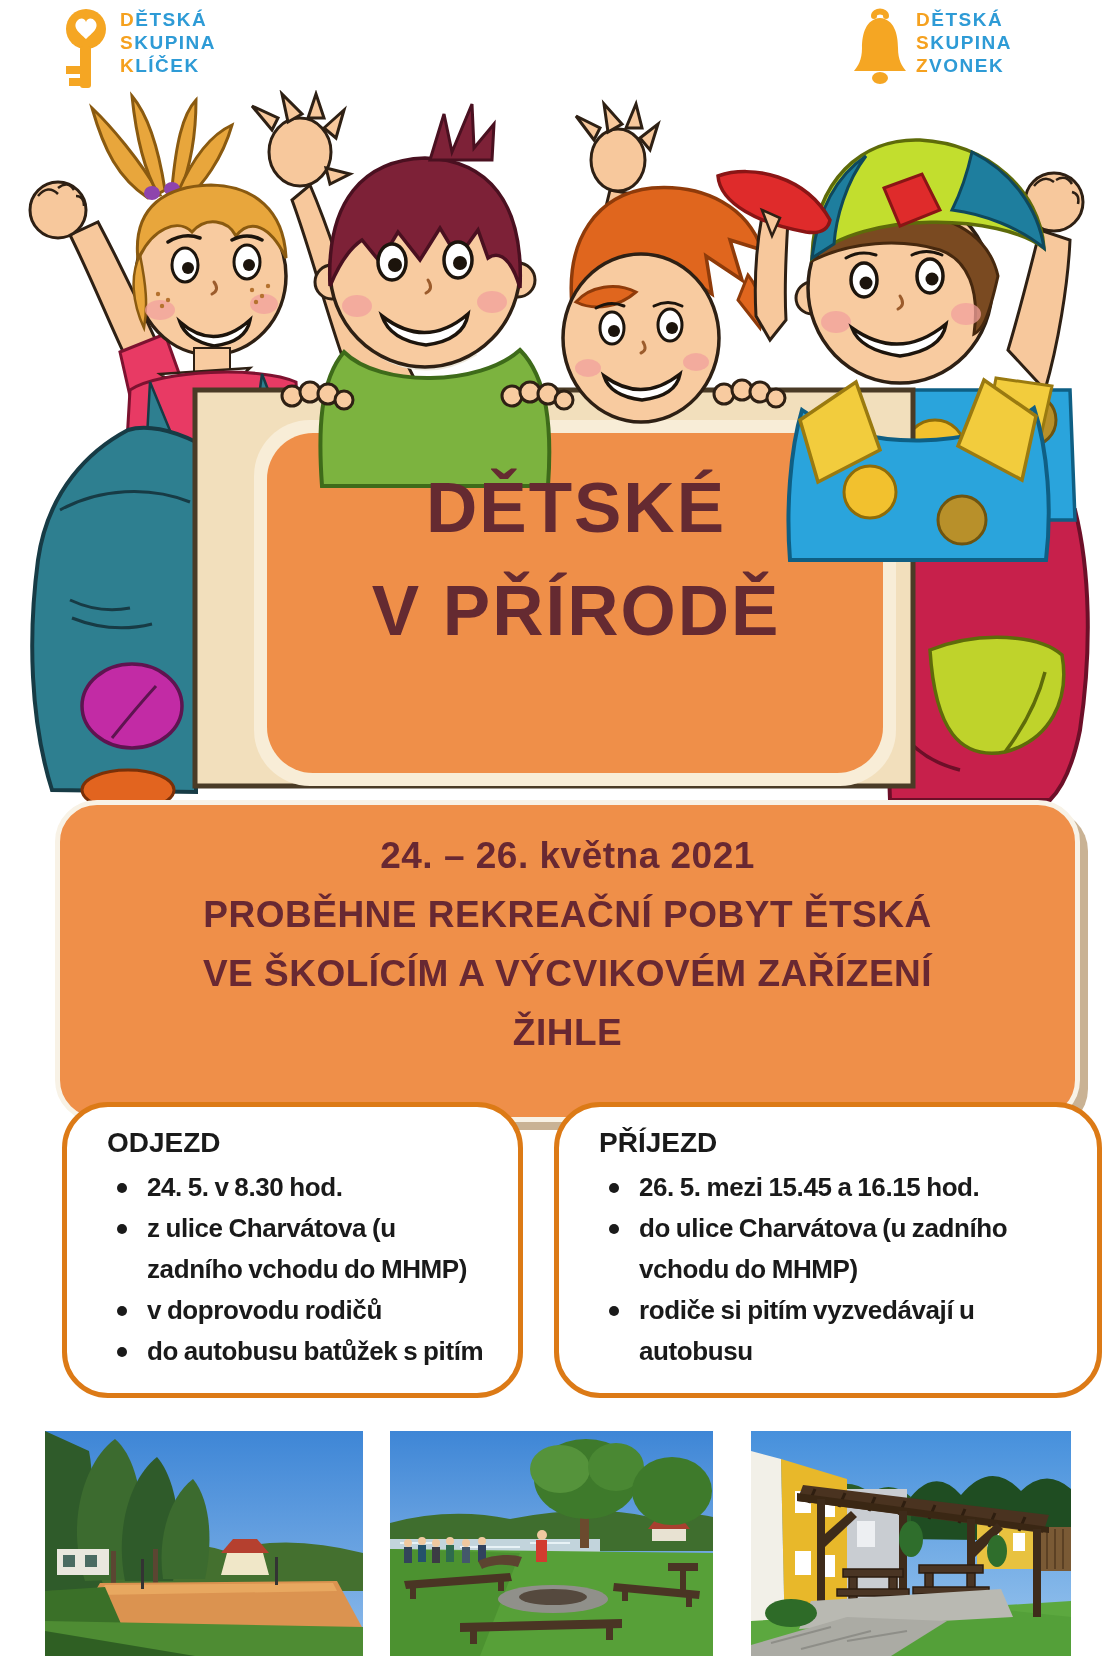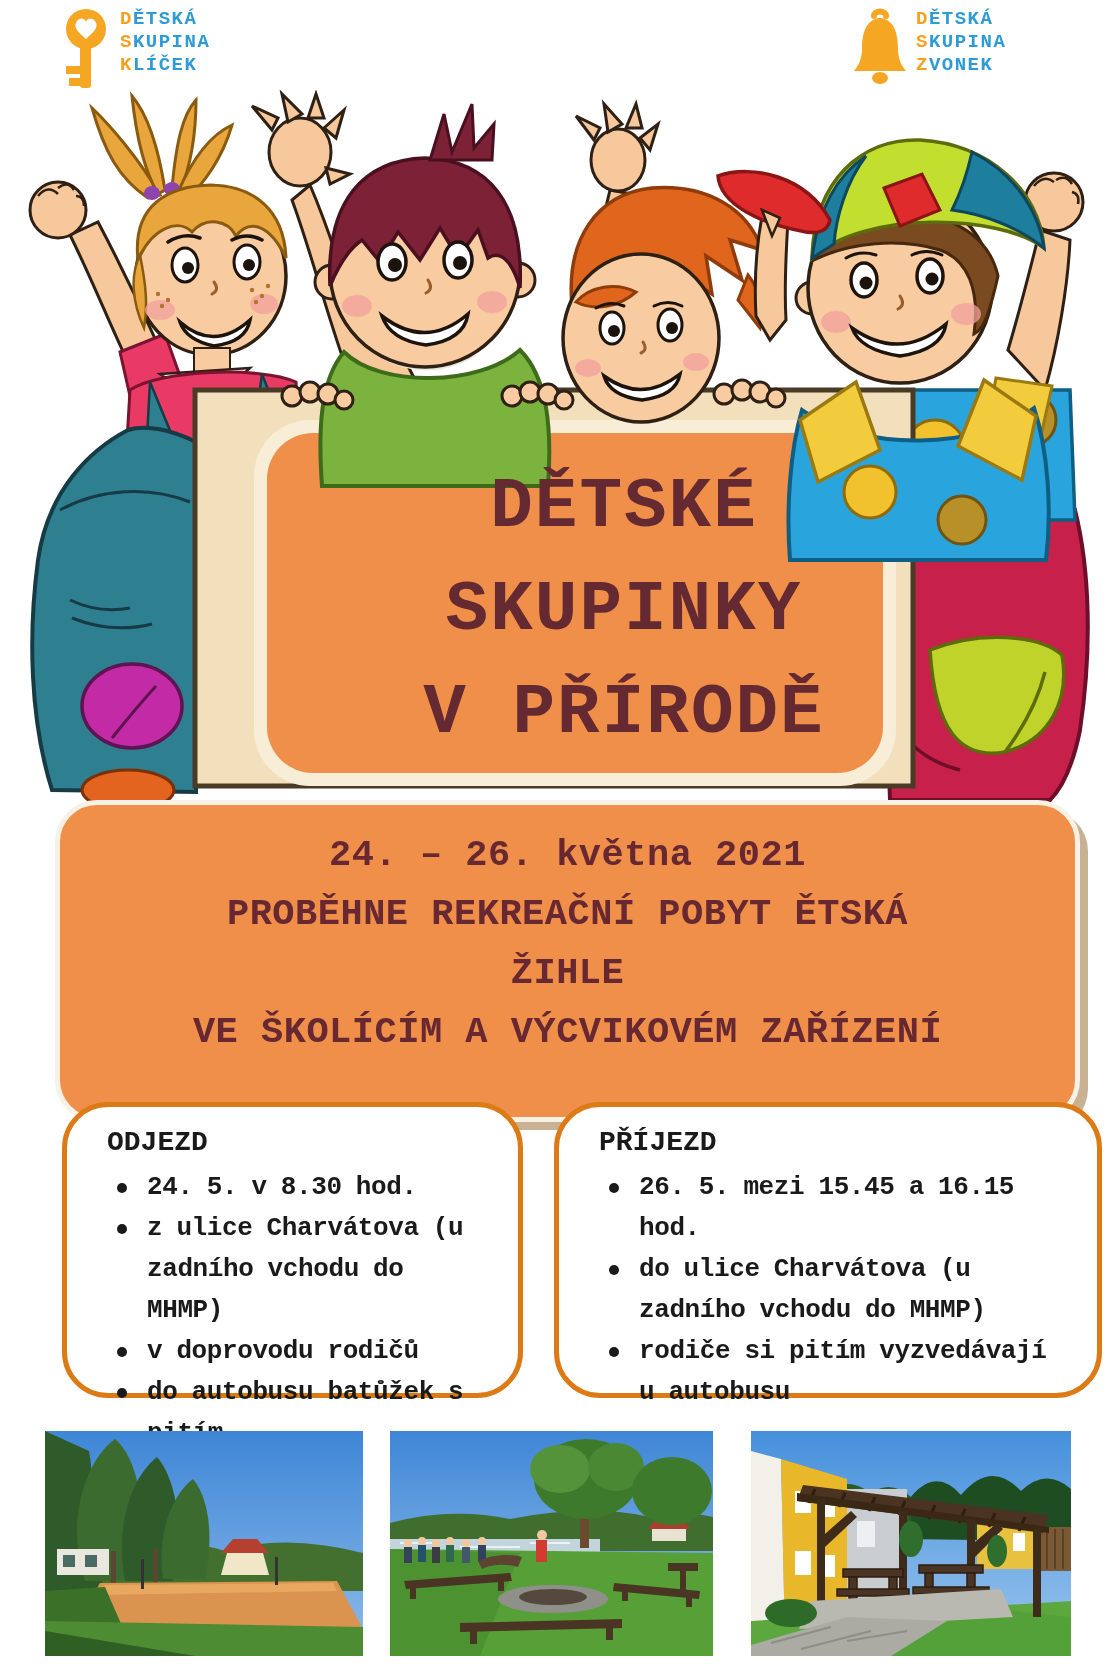--- a/index.html
+++ b/index.html
@@ -1,34 +1,34 @@
 <!DOCTYPE html>
 <html lang="cs"><head>
 <meta charset="utf-8">
 <style>
   html,body{margin:0;padding:0;background:#ffffff;}
   .page{
     position:relative;width:1115px;height:1664px;background:#ffffff;
-    font-family:Liberation Mono, monospace;overflow:hidden;border-radius:9px;
+    font-family:Liberation Sans, sans-serif;overflow:hidden;border-radius:9px;
   }
   
   .logo{position:absolute;display:flex;align-items:flex-start;}
   .logo-klicek{left:60px;top:8px;}
   .logo-zvonek{left:852px;top:8px;}
   .logo-icon{flex:0 0 auto;}
   .logo-text{margin-left:8px;font-weight:bold;font-size:19px;line-height:23px;letter-spacing:1.5px;}
   .logo-text .first{color:#F5A11F;}
   .logo-text .rest{color:#2E9BD6;}
   
   .illustration{position:absolute;left:0;top:90px;width:1115px;height:712px;}
   
   .title-overlay{
     position:absolute;left:268px;top:456px;width:616px;height:310px;
     text-align:center;color:#652A31;font-weight:bold;font-size:71px;
-    line-height:103px;letter-spacing:2px;margin-left:48px;
+    line-height:103px;letter-spacing:2px;
   }
   
   .banner{
     position:absolute;left:55px;top:800px;width:1025px;height:322px;
     background:#EF8F49;border-radius:42px;border:5px solid #F8F2E6;
     box-shadow:9px 9px 0 -1px #C9B294;
     box-sizing:border-box;text-align:center;color:#682832;font-weight:bold;
     font-size:37px;line-height:59px;padding-top:21px;letter-spacing:0.5px;
   }
   
@@ -280,29 +280,28 @@
           <circle cx="724" cy="304" r="10"></circle>
           <circle cx="742" cy="300" r="10"></circle>
           <circle cx="760" cy="302" r="10"></circle>
           <circle cx="776" cy="308" r="9"></circle>
         </g>
     </g>
   </svg>
 
   <div class="title-overlay">
     <div>DĚTSKÉ</div>
-    <div>SKUPINKY</div>
     <div>V PŘÍRODĚ</div>
   </div>
 
   <div class="banner">
     <div>24. – 26. května 2021</div>
     <div>PROBĚHNE REKREAČNÍ POBYT ĚTSKÁ</div>
+    <div>VE ŠKOLÍCÍM A VÝCVIKOVÉM ZAŘÍZENÍ</div>
     <div>ŽIHLE</div>
-    <div>VE ŠKOLÍCÍM A VÝCVIKOVÉM ZAŘÍZENÍ</div>
   </div>
 
   <div class="info-box info-box-left">
     <div class="info-heading">ODJEZD</div>
     <ul class="info-list">
       <li><span class="bullet-dot"></span><span>24. 5. v 8.30 hod.</span></li>
       <li><span class="bullet-dot"></span><span>z ulice Charvátova (u zadního vchodu do MHMP)</span></li>
       <li><span class="bullet-dot"></span><span>v doprovodu rodičů</span></li>
       <li><span class="bullet-dot"></span><span>do autobusu batůžek s pitím</span></li>
     </ul>

